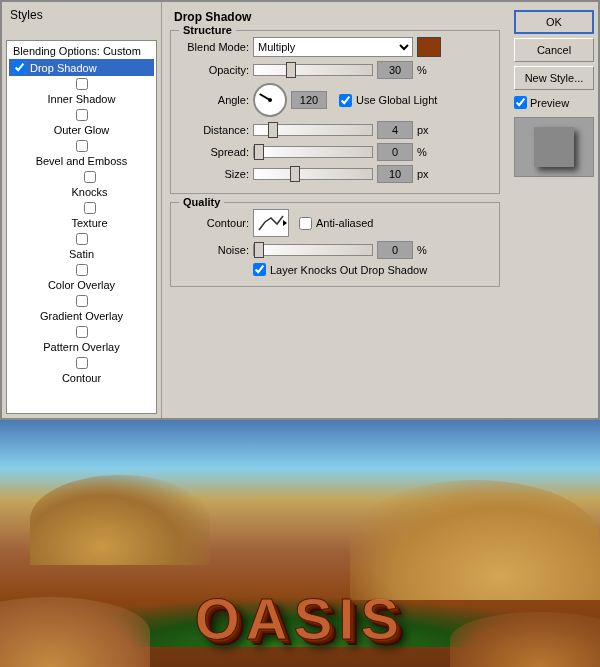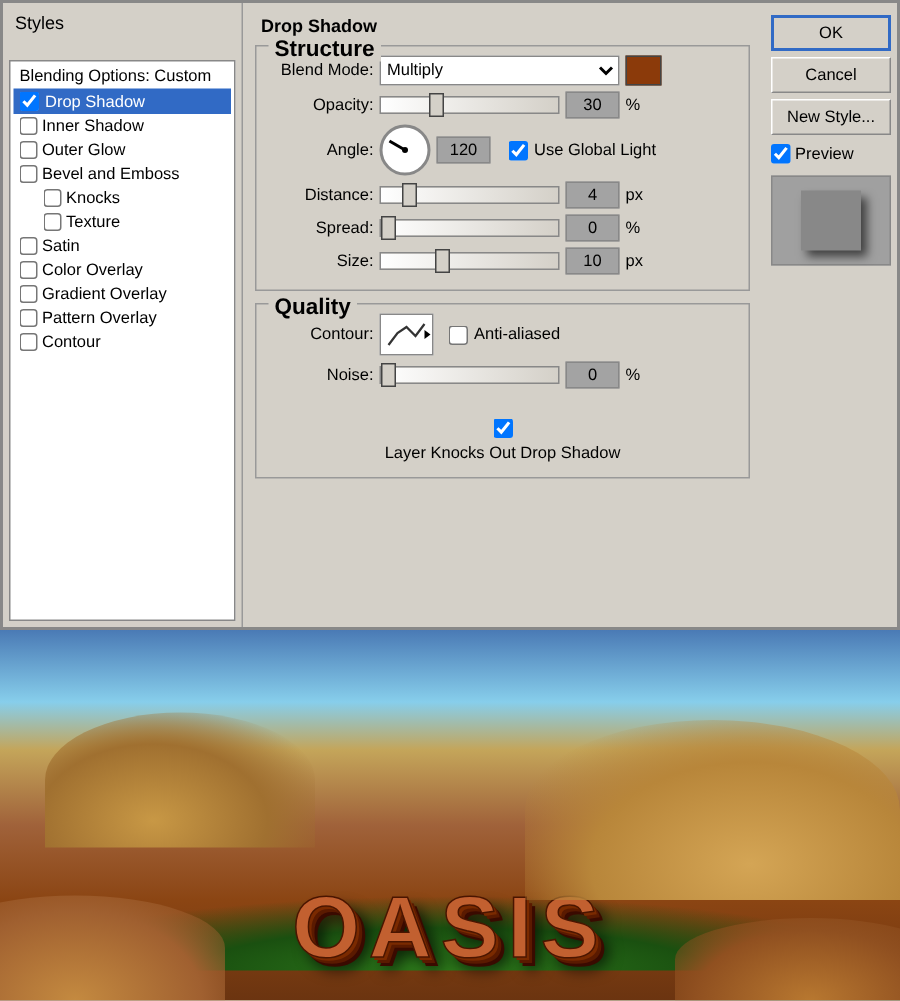--- a/index.html
+++ b/index.html
@@ -54,20 +54,21 @@
 
     .styles-list-item.active {
       background: #316ac5;
       color: white;
     }
 
     .checkbox-item {
       display: flex;
       align-items: center;
       gap: 3px;
+      flex-direction: column;
     }
 
     .checkbox-item input[type=checkbox] {
       width: 12px;
       height: 12px;
     }
 
     .sub-item {
       padding-left: 20px;
     }
@@ -139,21 +140,21 @@
       position: relative;
       background: #d4d0c8;
     }
 
     .section-title {
       position: absolute;
       top: -7px;
       left: 8px;
       background: #d4d0c8;
       padding: 0 4px;
-      font-size: 15px;
+      font-size: 11px;
       font-weight: bold;
       color: #000;
     }
 
     .form-row {
       display: flex;
       align-items: center;
       margin-bottom: 4px;
       gap: 4px;
     }
@@ -456,21 +457,21 @@
         </span>
       </div>
 
       <div class="form-row">
         <span class="form-label">Noise:</span>
         <input type="range" class="slider" min="0" max="100" value="0" style="">
         <input type="text" class="number-input" value="0" style="">
         <span class="unit-label">%</span>
       </div>
 
-      <div class="form-row" style="margin-top:16px;flex-direction:column;">
+      <div class="form-row" style="margin-top:4px;">
         <span style="width:70px;"></span>
         <input type="checkbox" checked="" style="">
         <span>Layer Knocks Out Drop Shadow</span>
       </div>
     </div>
   </div>
 
   <div class="right-buttons">
     <button>OK</button>
     <button>Cancel</button>

